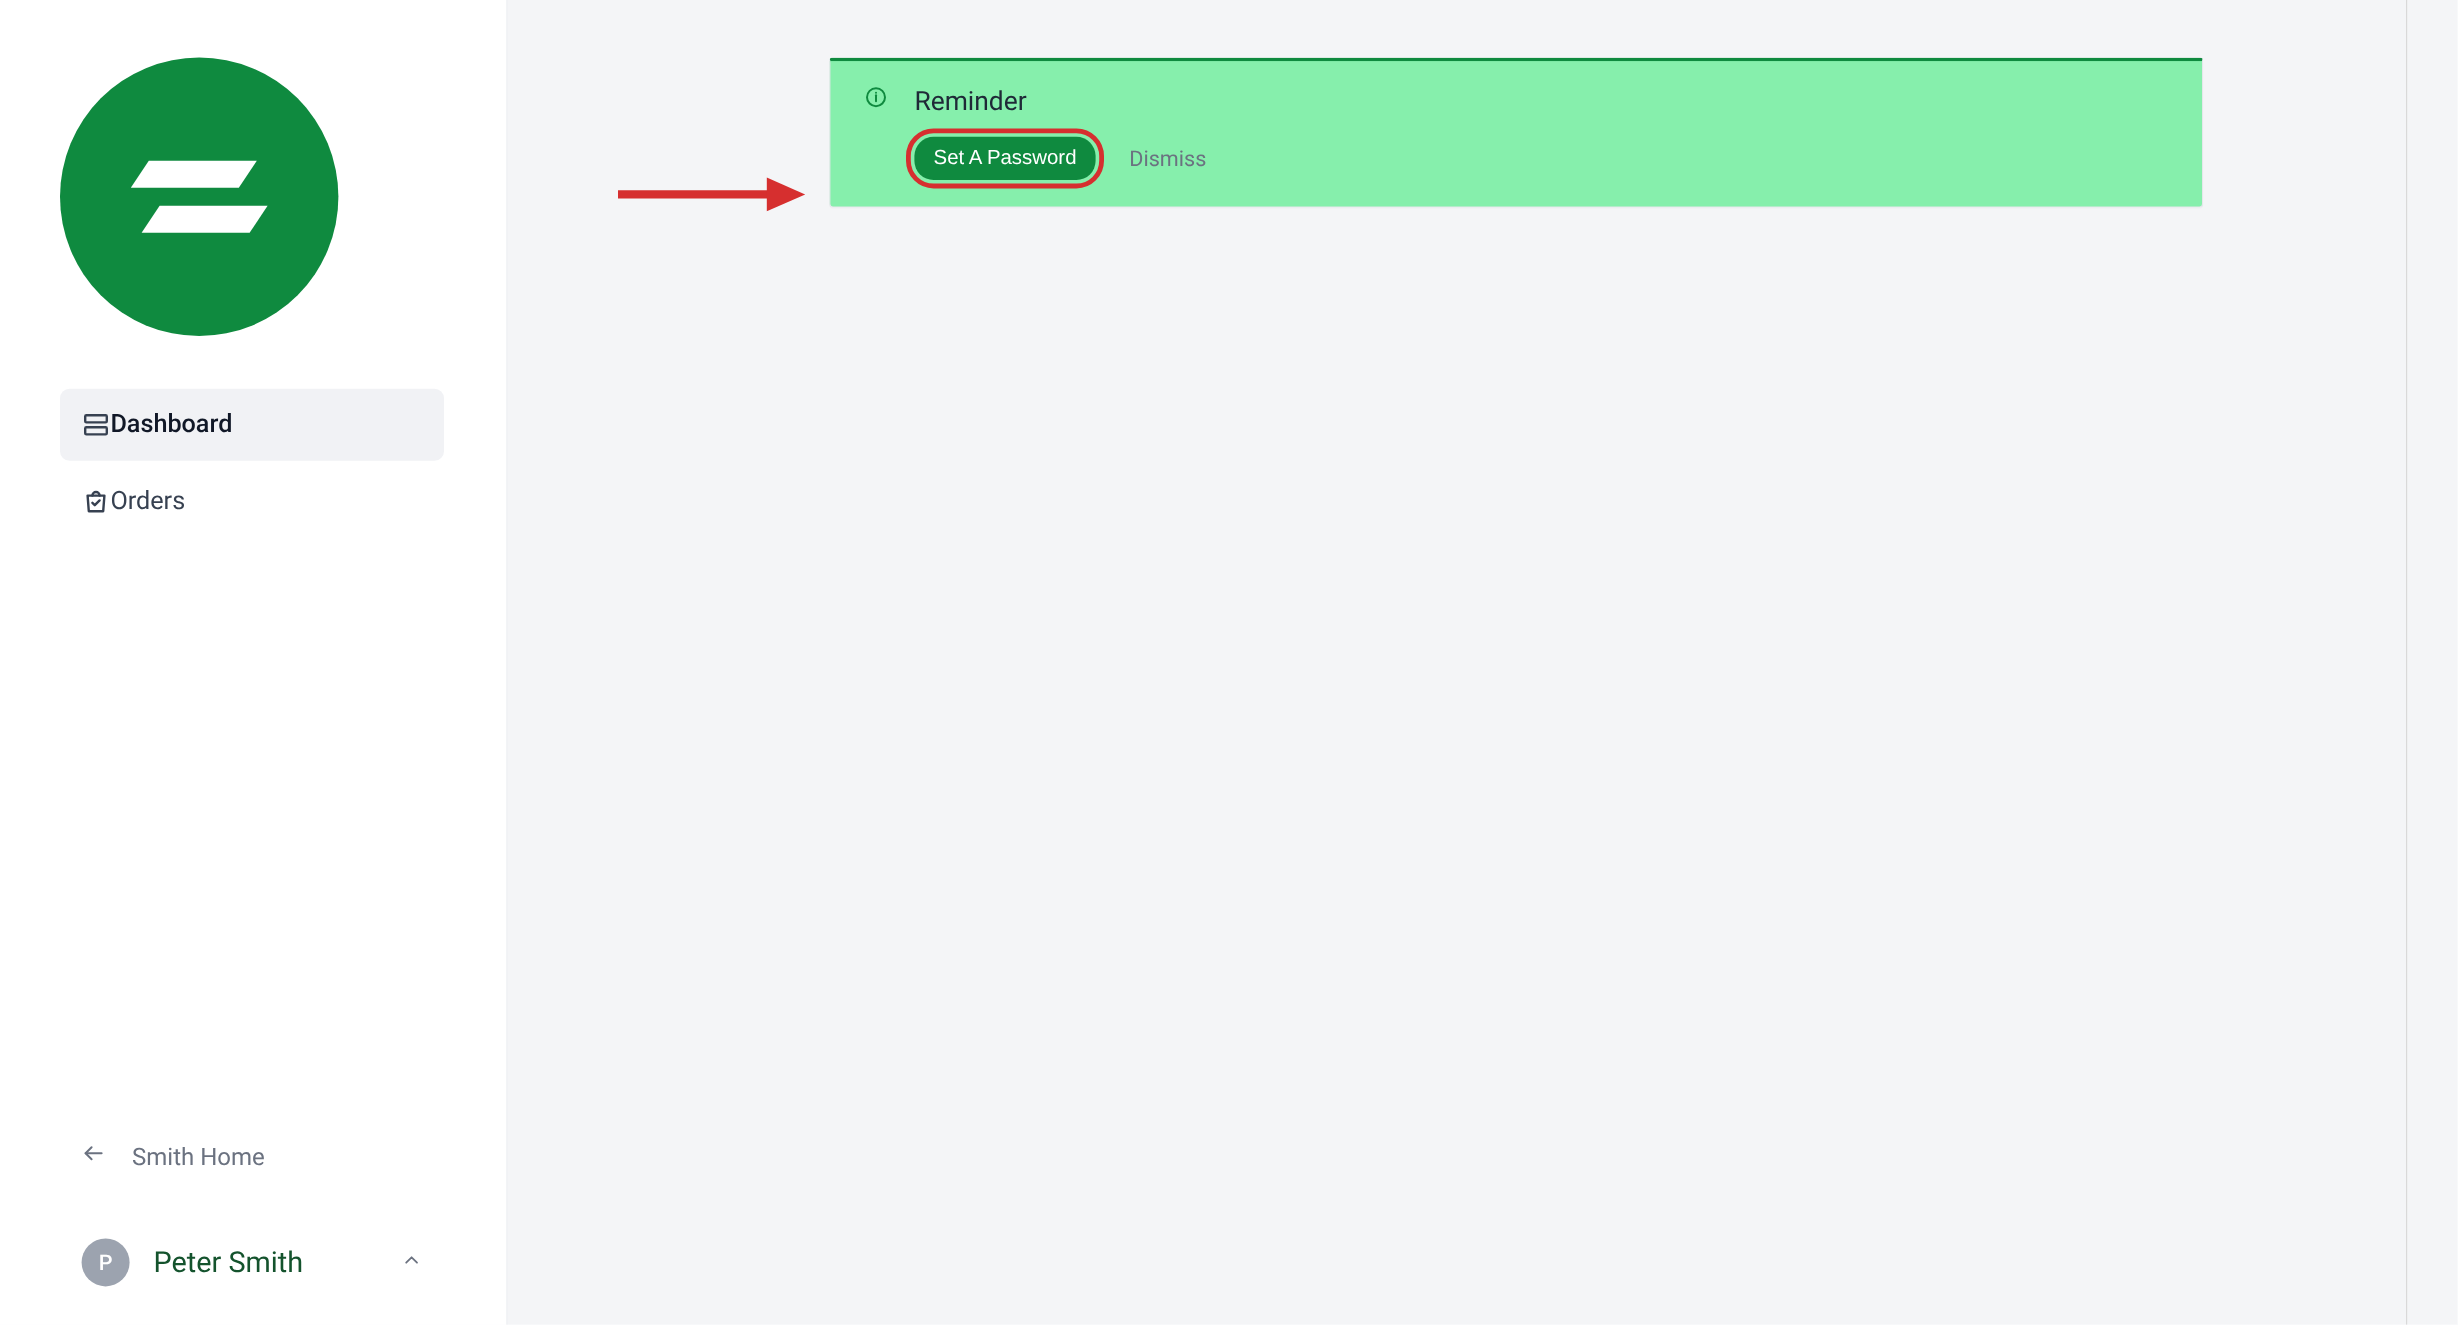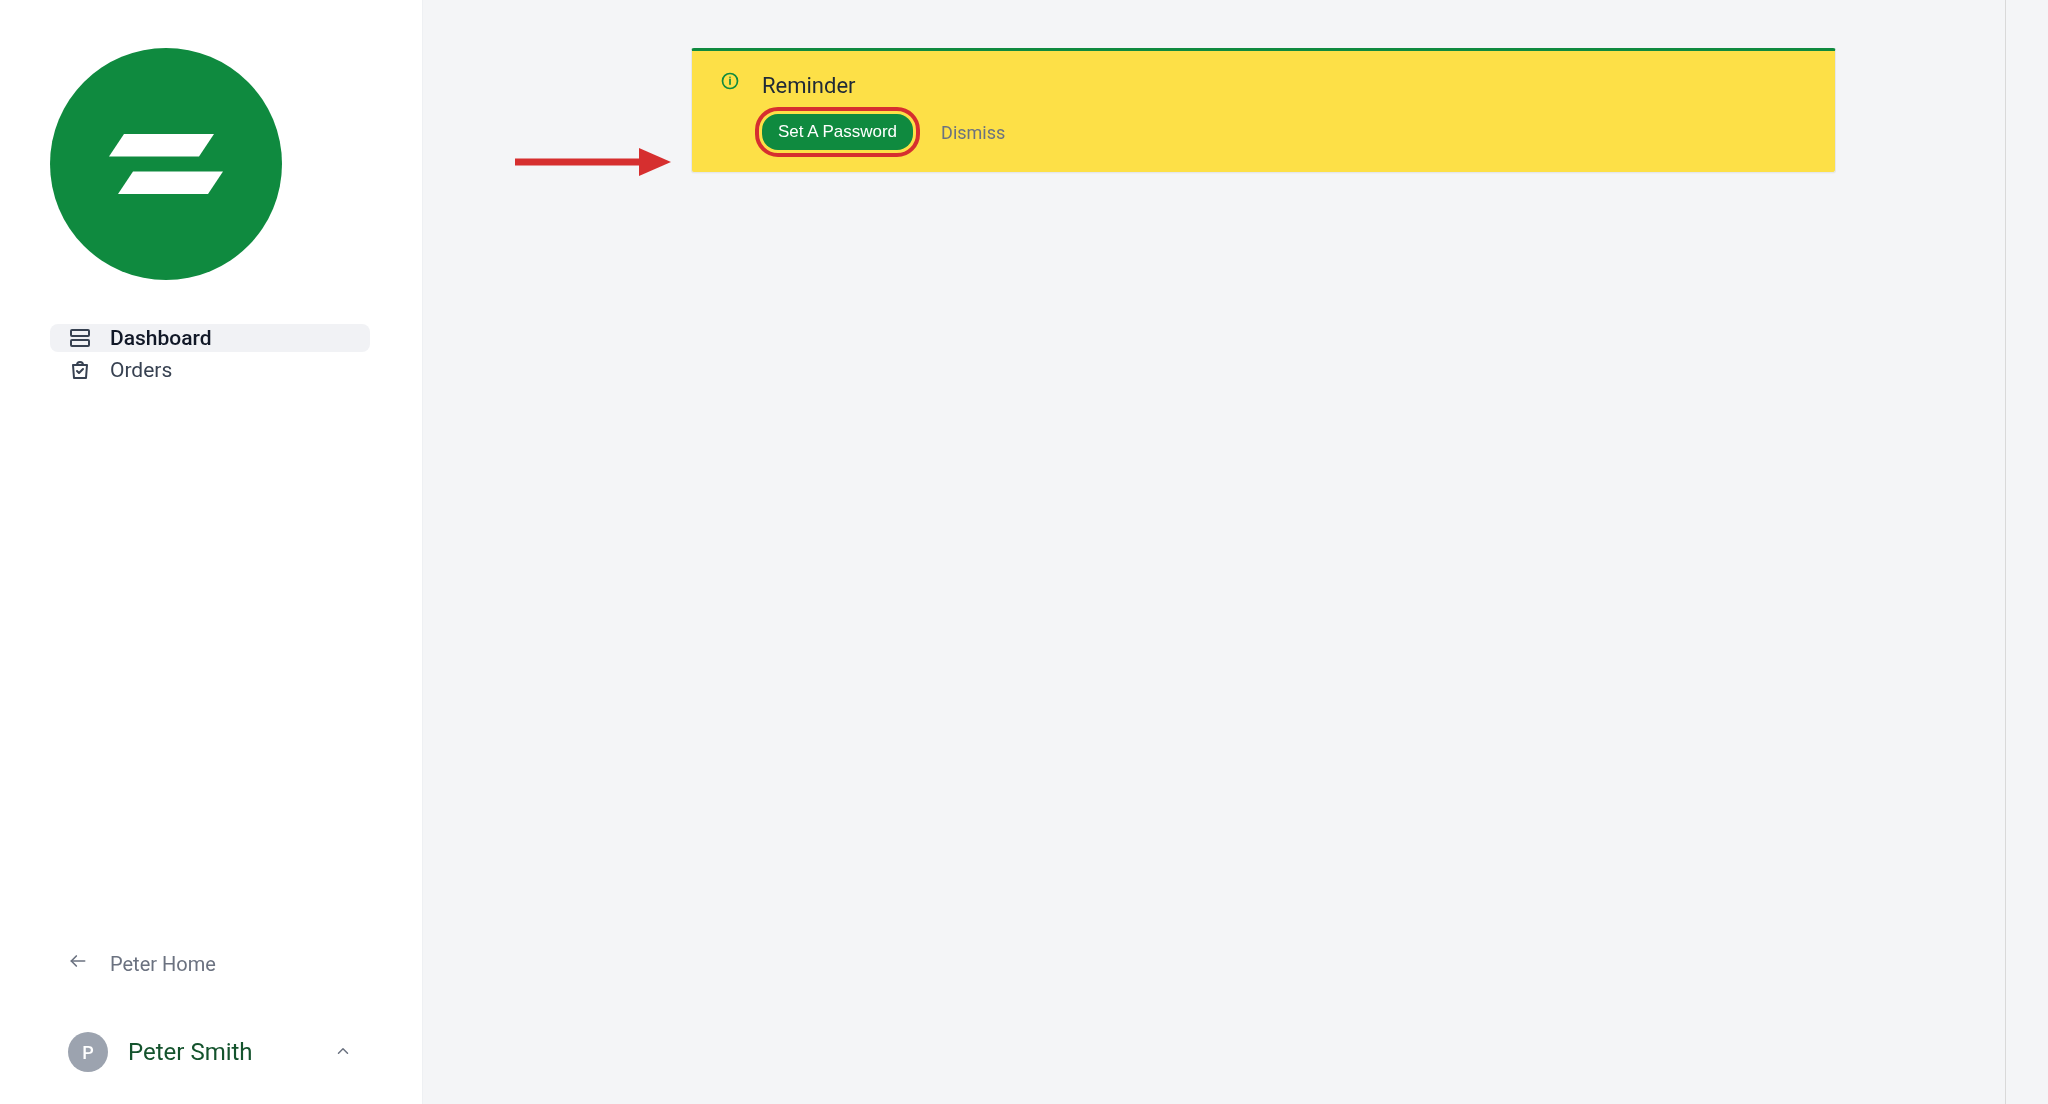--- a/index.html
+++ b/index.html
@@ -43,22 +43,21 @@
   .logo svg { display: block; }
   .nav {
     padding: 0 52px 0 50px;
     display: flex;
     flex-direction: column;
     gap: 4px;
   }
   .nav-item {
     display: flex;
     align-items: center;
-    gap: 18px;
-    padding: 2px 18px;
+    padding: 18px 18px;
     border-radius: 8px;
     color: #374151;
     cursor: pointer;
     font-size: 21px;
   }
   .nav-item.active {
     background: #f1f2f5;
     color: #111827;
     font-weight: 500;
   }
@@ -112,21 +111,21 @@
     position: absolute;
     right: 42px;
     top: 0; bottom: 0;
     width: 1px;
     background: #d9d9d9;
   }
 
   .notice {
     width: 1145px;
     margin-left: 216px;
-    background: #fde047;
+    background: #86efac;
     border: 1px solid #e5e7eb;
     border-top: 3px solid #0f8a3f;
     border-radius: 3px;
     box-shadow: 0 1px 0 rgba(0,0,0,0.02);
     padding: 22px 26px 22px 26px;
     position: relative;
   }
   .notice-body { padding-left: 44px; }
   .notice-icon {
     position: absolute;
@@ -222,21 +221,21 @@
 
     <div class="sidebar-spacer"></div>
 
     <div class="back-home">
       <span class="icon">
         <svg width="20" height="20" viewBox="0 0 24 24" fill="none" stroke="#6b7280" stroke-width="2" stroke-linecap="round" stroke-linejoin="round">
             <line x1="20" y1="12" x2="4" y2="12"></line>
             <polyline points="10 18 4 12 10 6"></polyline>
           </svg>
       </span>
-      <span>Peter Home</span>
+      <span>Smith Home</span>
     </div>
 
     <div class="user-row">
       <div class="user-left">
         <div class="avatar">
           <span>P</span>
         </div>
         <span class="user-name">Peter Smith</span>
       </div>
       <span class="caret">

